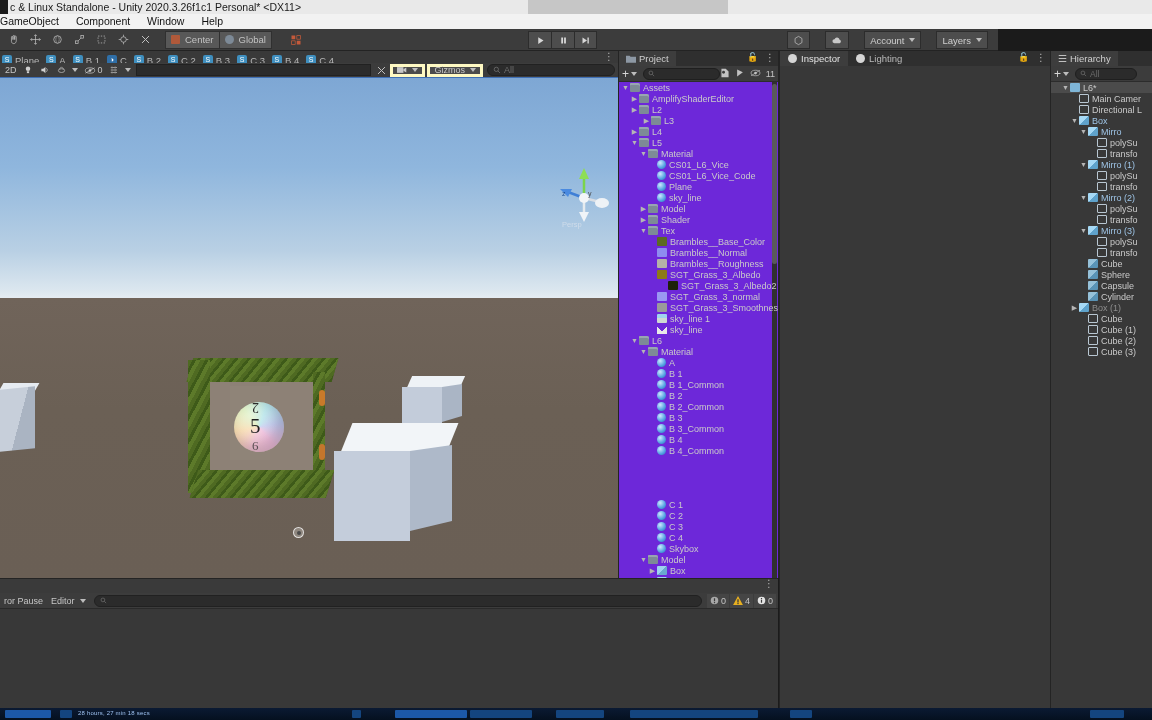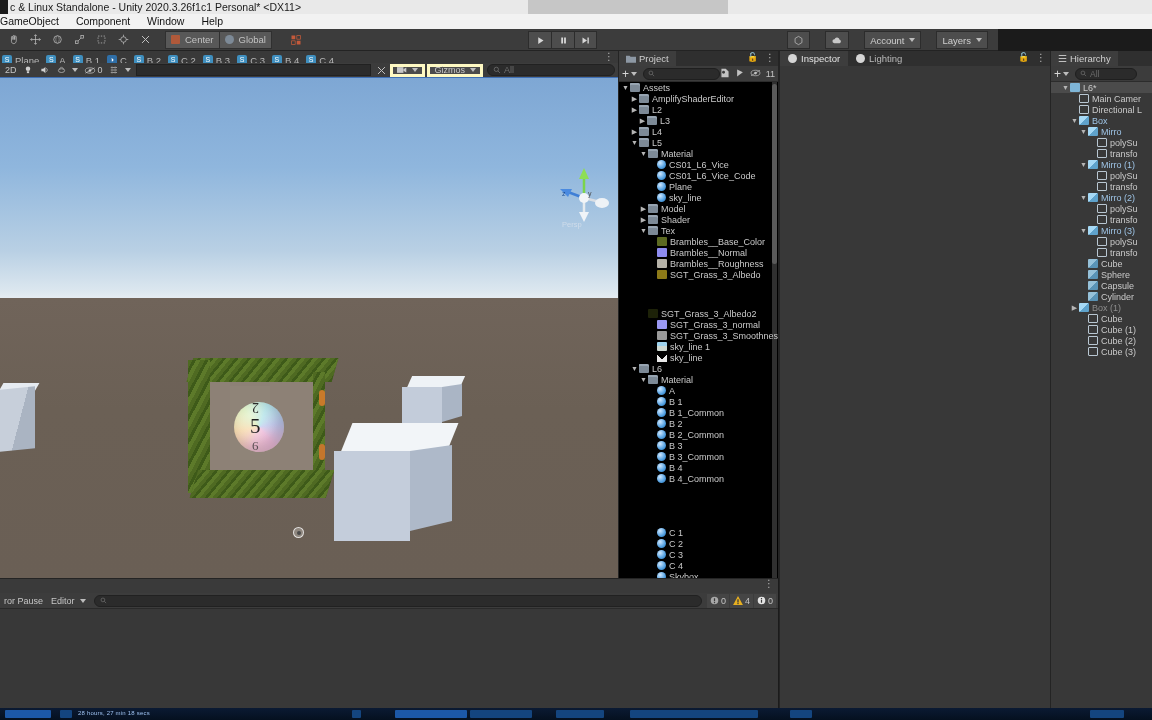--- a/index.html
+++ b/index.html
@@ -224,21 +224,21 @@
   .insp-tabrow { position:absolute; left:0; top:0; width:270px; height:15px; background:#2f2f2f; display:flex;}
   .itab { display:flex; align-items:center; height:15px; padding:0 8px; font-size:9.5px;
           color:#b9b9b9; white-space:nowrap;}
   .itab.active { background:#3d3d3d; color:#e2e2e2; }
   .insp-lockrow { position:absolute; right:3px; top:1px; display:flex; gap:6px; align-items:center; color:#b5b5b5; }
   .insp-body { position:absolute; left:0; top:15px; width:270px; height:642px; background:#383838; }
 
   
   .project {
     position:absolute; left:618px; top:51px; width:161px; height:527px;
-    background:#000000; border-left:1px solid #242424; border-right:1px solid #242424;
+    background:#6d28d9; border-left:1px solid #242424; border-right:1px solid #242424;
   }
   .panel-tabrow { position:absolute; left:0; top:0; width:100%; height:15px; background:#2f2f2f; display:flex;}
   .ptab { display:flex; align-items:center; height:15px; padding:0 7px; font-size:9.5px;
           color:#d0d0d0; background:#3d3d3d; white-space:nowrap;}
   .panel-tools { position:absolute; right:3px; top:1px; display:flex; gap:6px; align-items:center; color:#b5b5b5;}
   .panel-toolbar {
     position:absolute; left:0; top:15px; width:100%; height:16px; background:#3c3c3c;
     display:flex; align-items:center; padding:0 3px; border-bottom:1px solid #2c2c2c;
   }
   .pt-plus { color:#d8d8d8; font-size:12px; line-height:12px; }
@@ -624,21 +624,21 @@
         <div class="row" style="padding-left: 11px;">
           <span class="tw">▶</span>
           <span class="ic ic-folder"></span>
           <span>AmplifyShaderEditor</span>
         </div>
         <div class="row" style="padding-left: 11px;">
           <span class="tw">▶</span>
           <span class="ic ic-folder"></span>
           <span>L2</span>
         </div>
-        <div class="row" style="padding-left: 11px; margin-left: 8px;">
+        <div class="row" style="padding-left: 23px;">
           <span class="tw">▶</span>
           <span class="ic ic-folder"></span>
           <span>L3</span>
         </div>
         <div class="row" style="padding-left: 11px;">
           <span class="tw">▶</span>
           <span class="ic ic-folder"></span>
           <span>L4</span>
         </div>
         <div class="row" style="padding-left: 11px;">
@@ -699,21 +699,21 @@
         <div class="row" style="padding-left: 29px;">
           <span class="tw"></span>
           <span class="ic ic-tex" style="background: rgb(181, 178, 168);"></span>
           <span>Brambles__Roughness</span>
         </div>
         <div class="row" style="padding-left: 29px;">
           <span class="tw"></span>
           <span class="ic ic-tex" style="background: rgb(141, 122, 24);"></span>
           <span>SGT_Grass_3_Albedo</span>
         </div>
-        <div class="row" style="padding-left: 20px; margin-top: 28px;">
+        <div class="row" style="padding-left: 40px;">
           <span class="tw"></span>
           <span class="ic ic-tex" style="background: rgb(29, 34, 8);"></span>
           <span>SGT_Grass_3_Albedo2</span>
         </div>
         <div class="row" style="padding-left: 29px;">
           <span class="tw"></span>
           <span class="ic ic-tex" style="background: rgb(154, 152, 242);"></span>
           <span>SGT_Grass_3_normal</span>
         </div>
         <div class="row" style="padding-left: 29px;">

